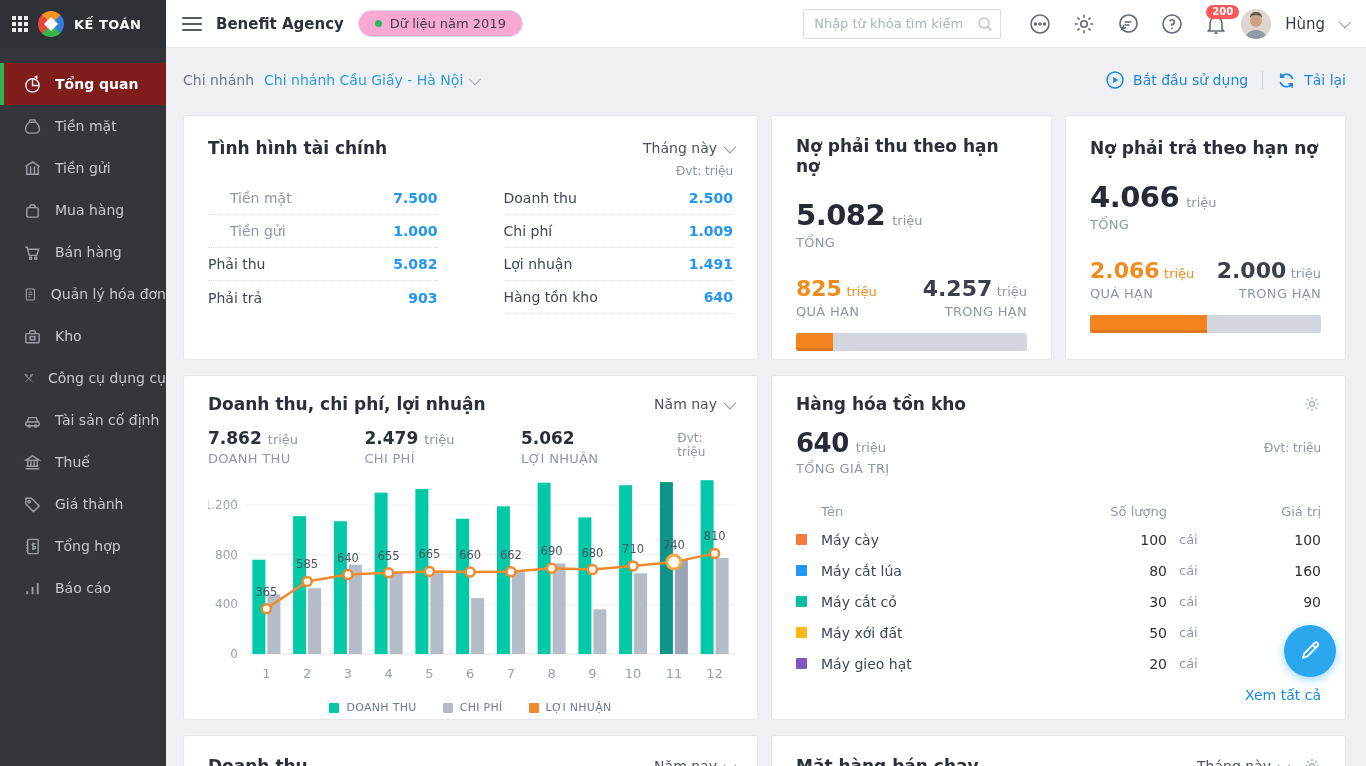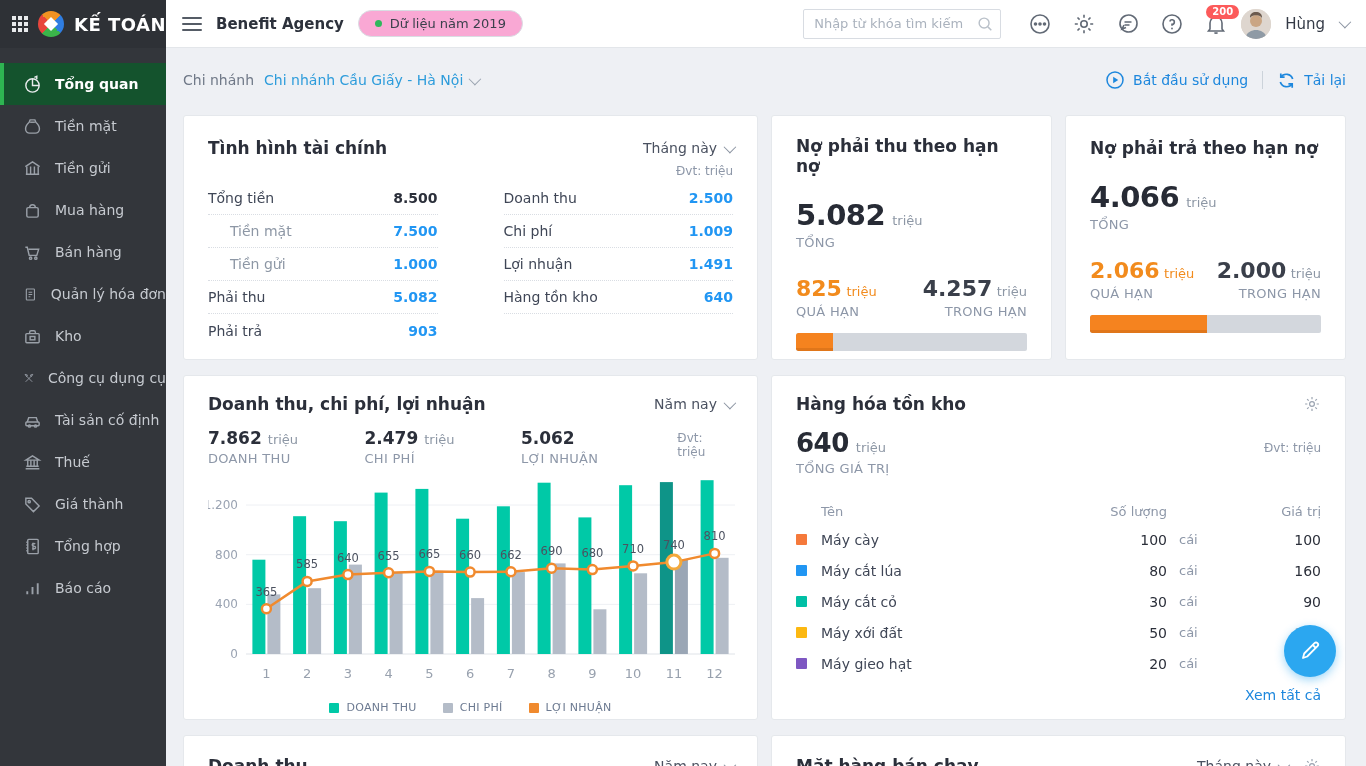--- a/index.html
+++ b/index.html
@@ -9,25 +9,25 @@
 
   
   .sidebar { width:166px; background:#33363b; flex:0 0 166px; display:flex; flex-direction:column; z-index:5; }
   .logo-area { height:48px; display:flex; align-items:center; padding:0 12px; gap:10px; background:#2e3136; }
   .grid-icon { display:grid; grid-template-columns:repeat(3,4px); grid-template-rows:repeat(3,4px); gap:2px; cursor:pointer; }
   .grid-icon span { background:#e8eaec; width:4px; height:4px; }
   .pinwheel { width:26px; height:26px; border-radius:50%;
     background:conic-gradient(from -45deg,#f29222 0 90deg,#2f7de1 0 180deg,#3bb54a 0 270deg,#e8453c 0 360deg);
     position:relative; flex:0 0 26px; }
   .pinwheel::after { content:""; position:absolute; left:8px; top:8px; width:10px; height:10px; background:#fff; transform:rotate(45deg); }
-  .logo-text { color:#fff; font-weight:bold; font-size:18px; letter-spacing:.5px; white-space:nowrap; }
+  .logo-text { color:#fff; font-weight:bold; font-size:13px; letter-spacing:.5px; white-space:nowrap; }
   .nav { padding-top:15px; }
   .nav-item { display:flex; align-items:center; gap:13px; height:42px; padding-left:19px; color:#c6cad0; cursor:pointer; border-left:4px solid transparent; }
   .nav-item svg { stroke:#9aa0a8; }
-  .nav-item.active { background:#14532d; border-left-color:#2eb552; color:#fff; font-weight:bold; }
+  .nav-item.active { background:#7f1d1d; border-left-color:#2eb552; color:#fff; font-weight:bold; }
   .nav-item.active svg { stroke:#e9ebed; }
   .nav-label { font-size:14px; white-space:nowrap; }
 
   
   .main { flex:1; display:flex; flex-direction:column; position:relative; }
   .navbar { height:48px; background:#fff; border-bottom:1px solid #e3e6ea; display:flex; align-items:center; padding:0 18px 0 16px; gap:14px; }
   .hamburger { width:20px; cursor:pointer; display:flex; flex-direction:column; gap:4px; }
   .hamburger i { display:block; height:2px; background:#555c66; border-radius:1px; }
   .company { font-size:15px; font-weight:bold; color:#2d323c; white-space:nowrap; }
   .year-pill { display:flex; align-items:center; gap:8px; border:1px solid #d9dde3; border-radius:16px; padding:5px 16px; font-size:13px; color:#3b414c; cursor:pointer; background:#f9a8d4; white-space:nowrap; }
@@ -344,24 +344,20 @@
             <div class="card-head">
               <span class="card-title">Tình hình tài chính</span>
               <span class="period">
                 <span>Tháng này</span>
                 <span class="chev"></span>
               </span>
             </div>
             <div class="unit-note fin-note">Đvt: triệu</div>
             <div class="fin-grid">
               <div>
-                <div class="fin-row">
-                    <span class="fin-label">Tổng tiền</span>
-                    <span class="fin-val dark">8.500</span>
-                  </div>
                 <div class="fin-row">
                     <span class="fin-label sub">Tiền mặt</span>
                     <span class="fin-val">7.500</span>
                   </div>
                 <div class="fin-row">
                     <span class="fin-label sub">Tiền gửi</span>
                     <span class="fin-val">1.000</span>
                   </div>
                 <div class="fin-row">
                     <span class="fin-label">Phải thu</span>

